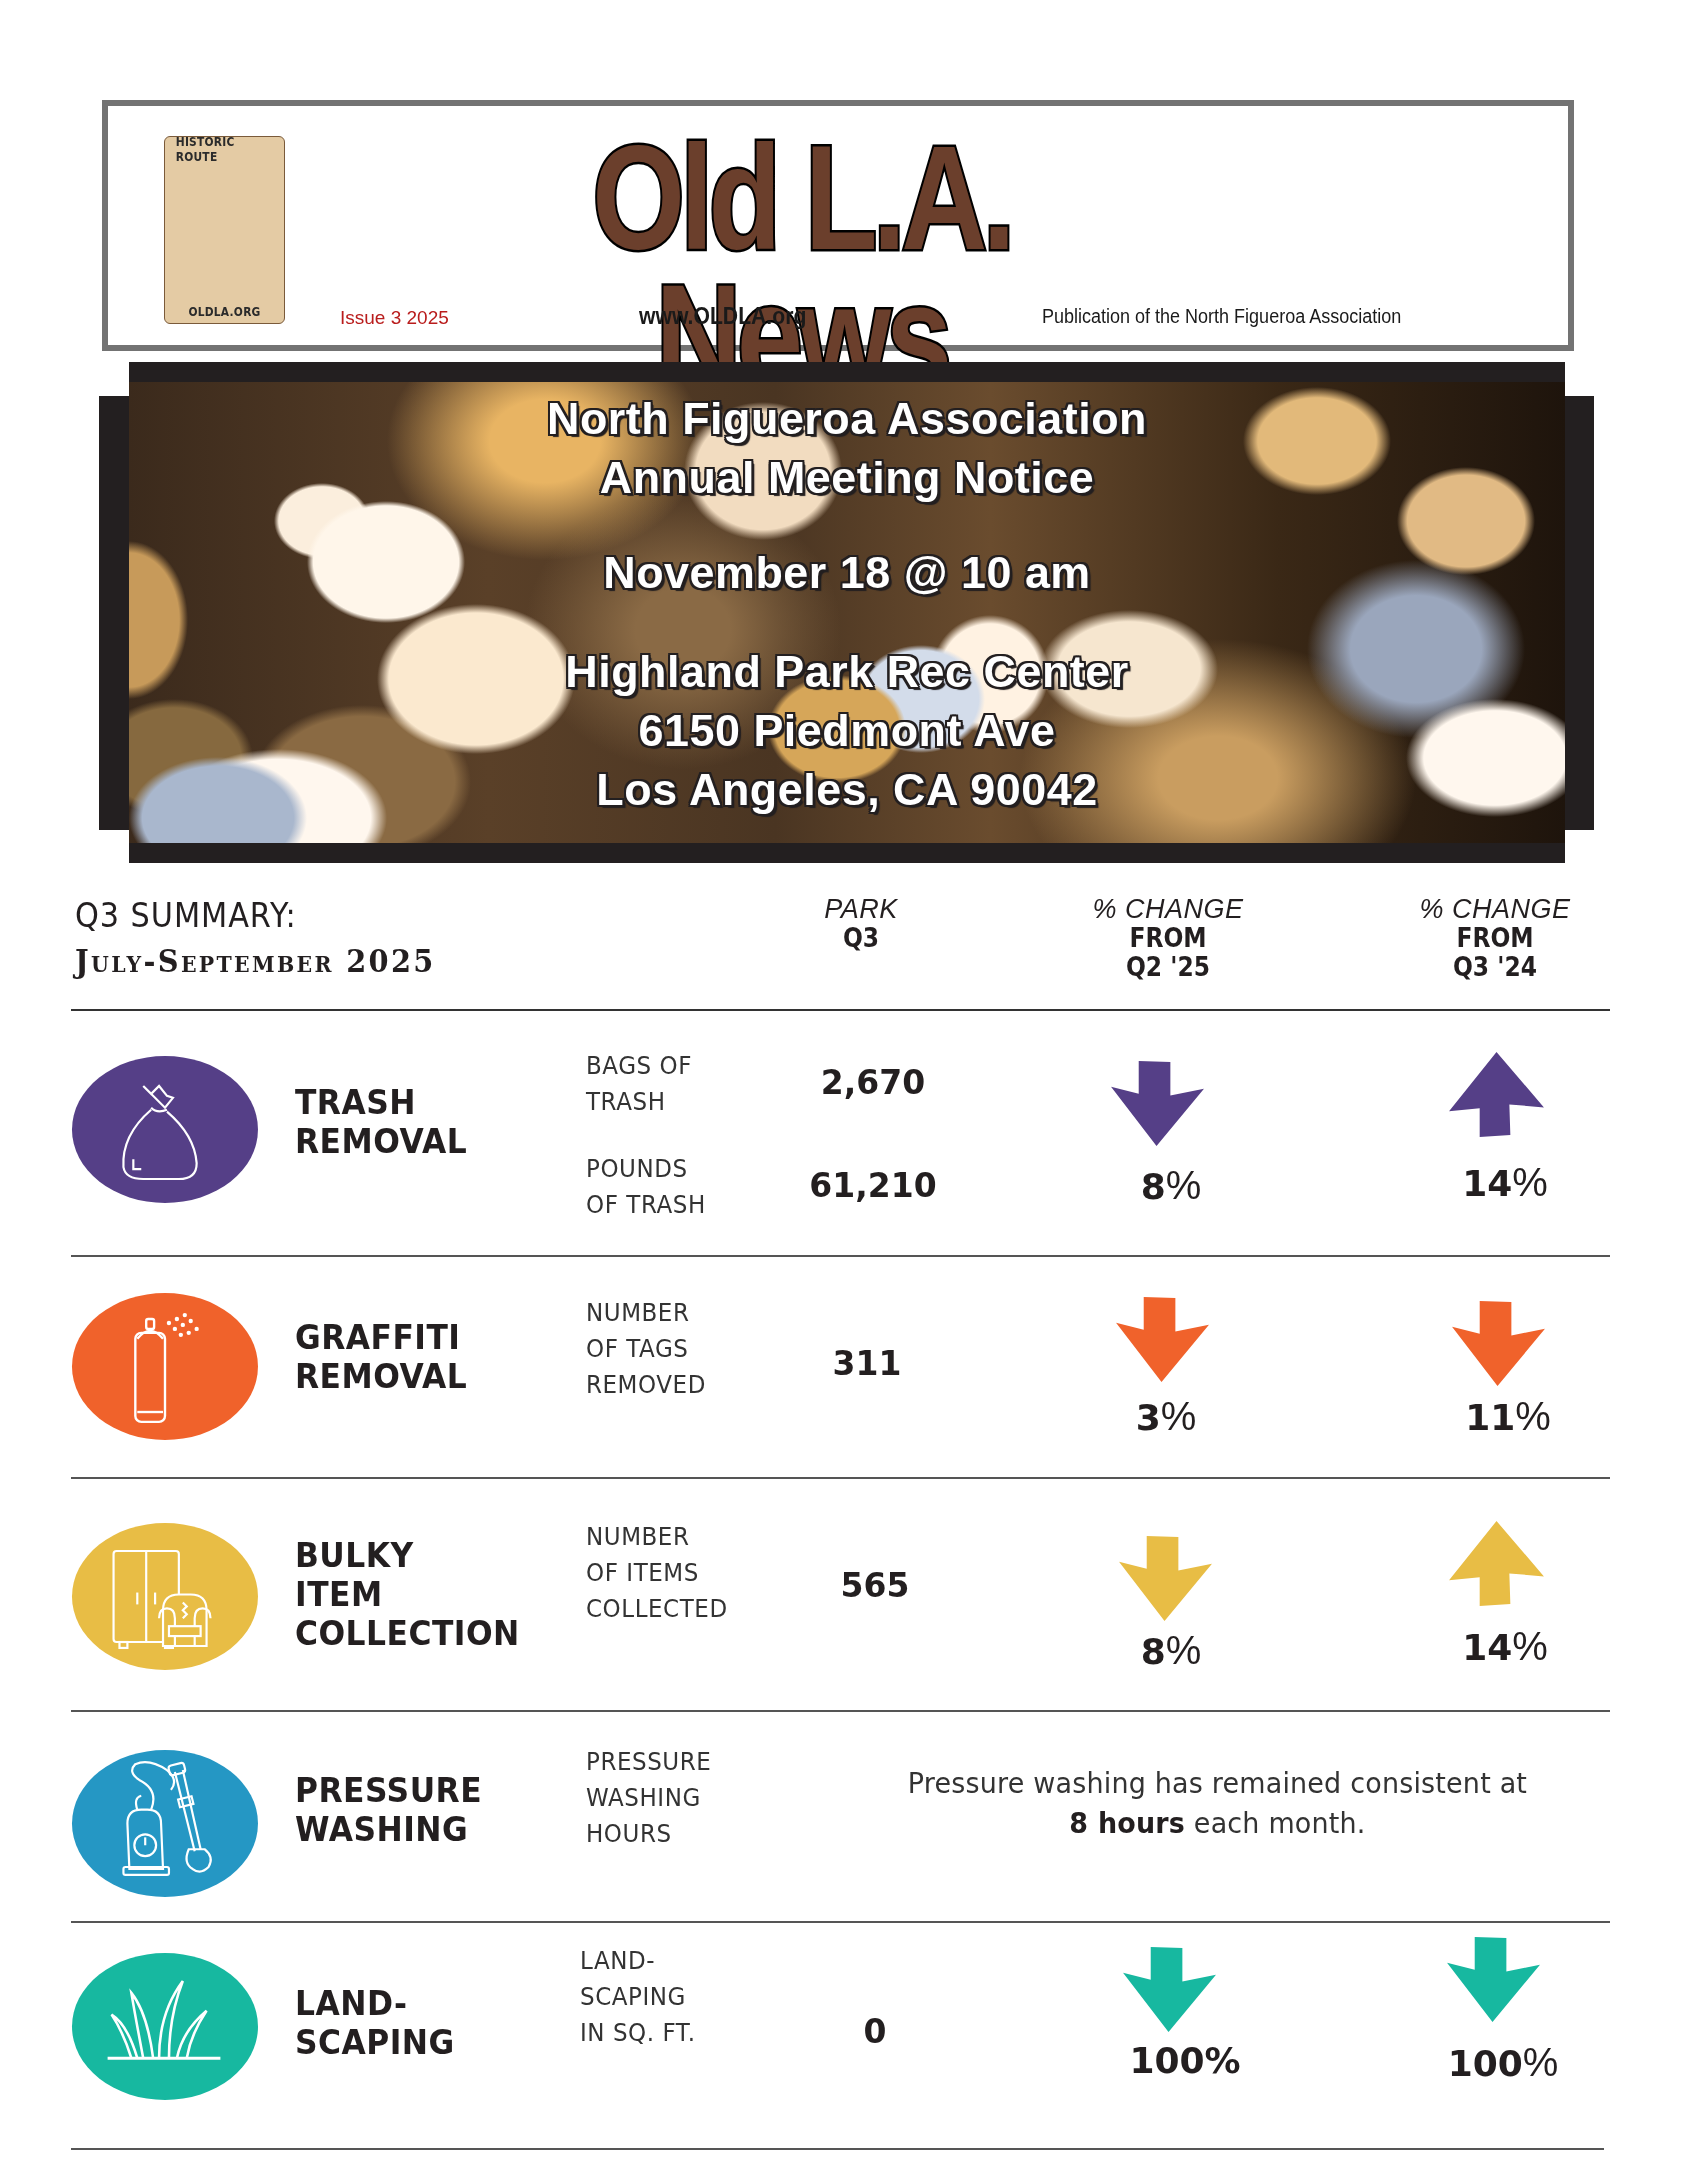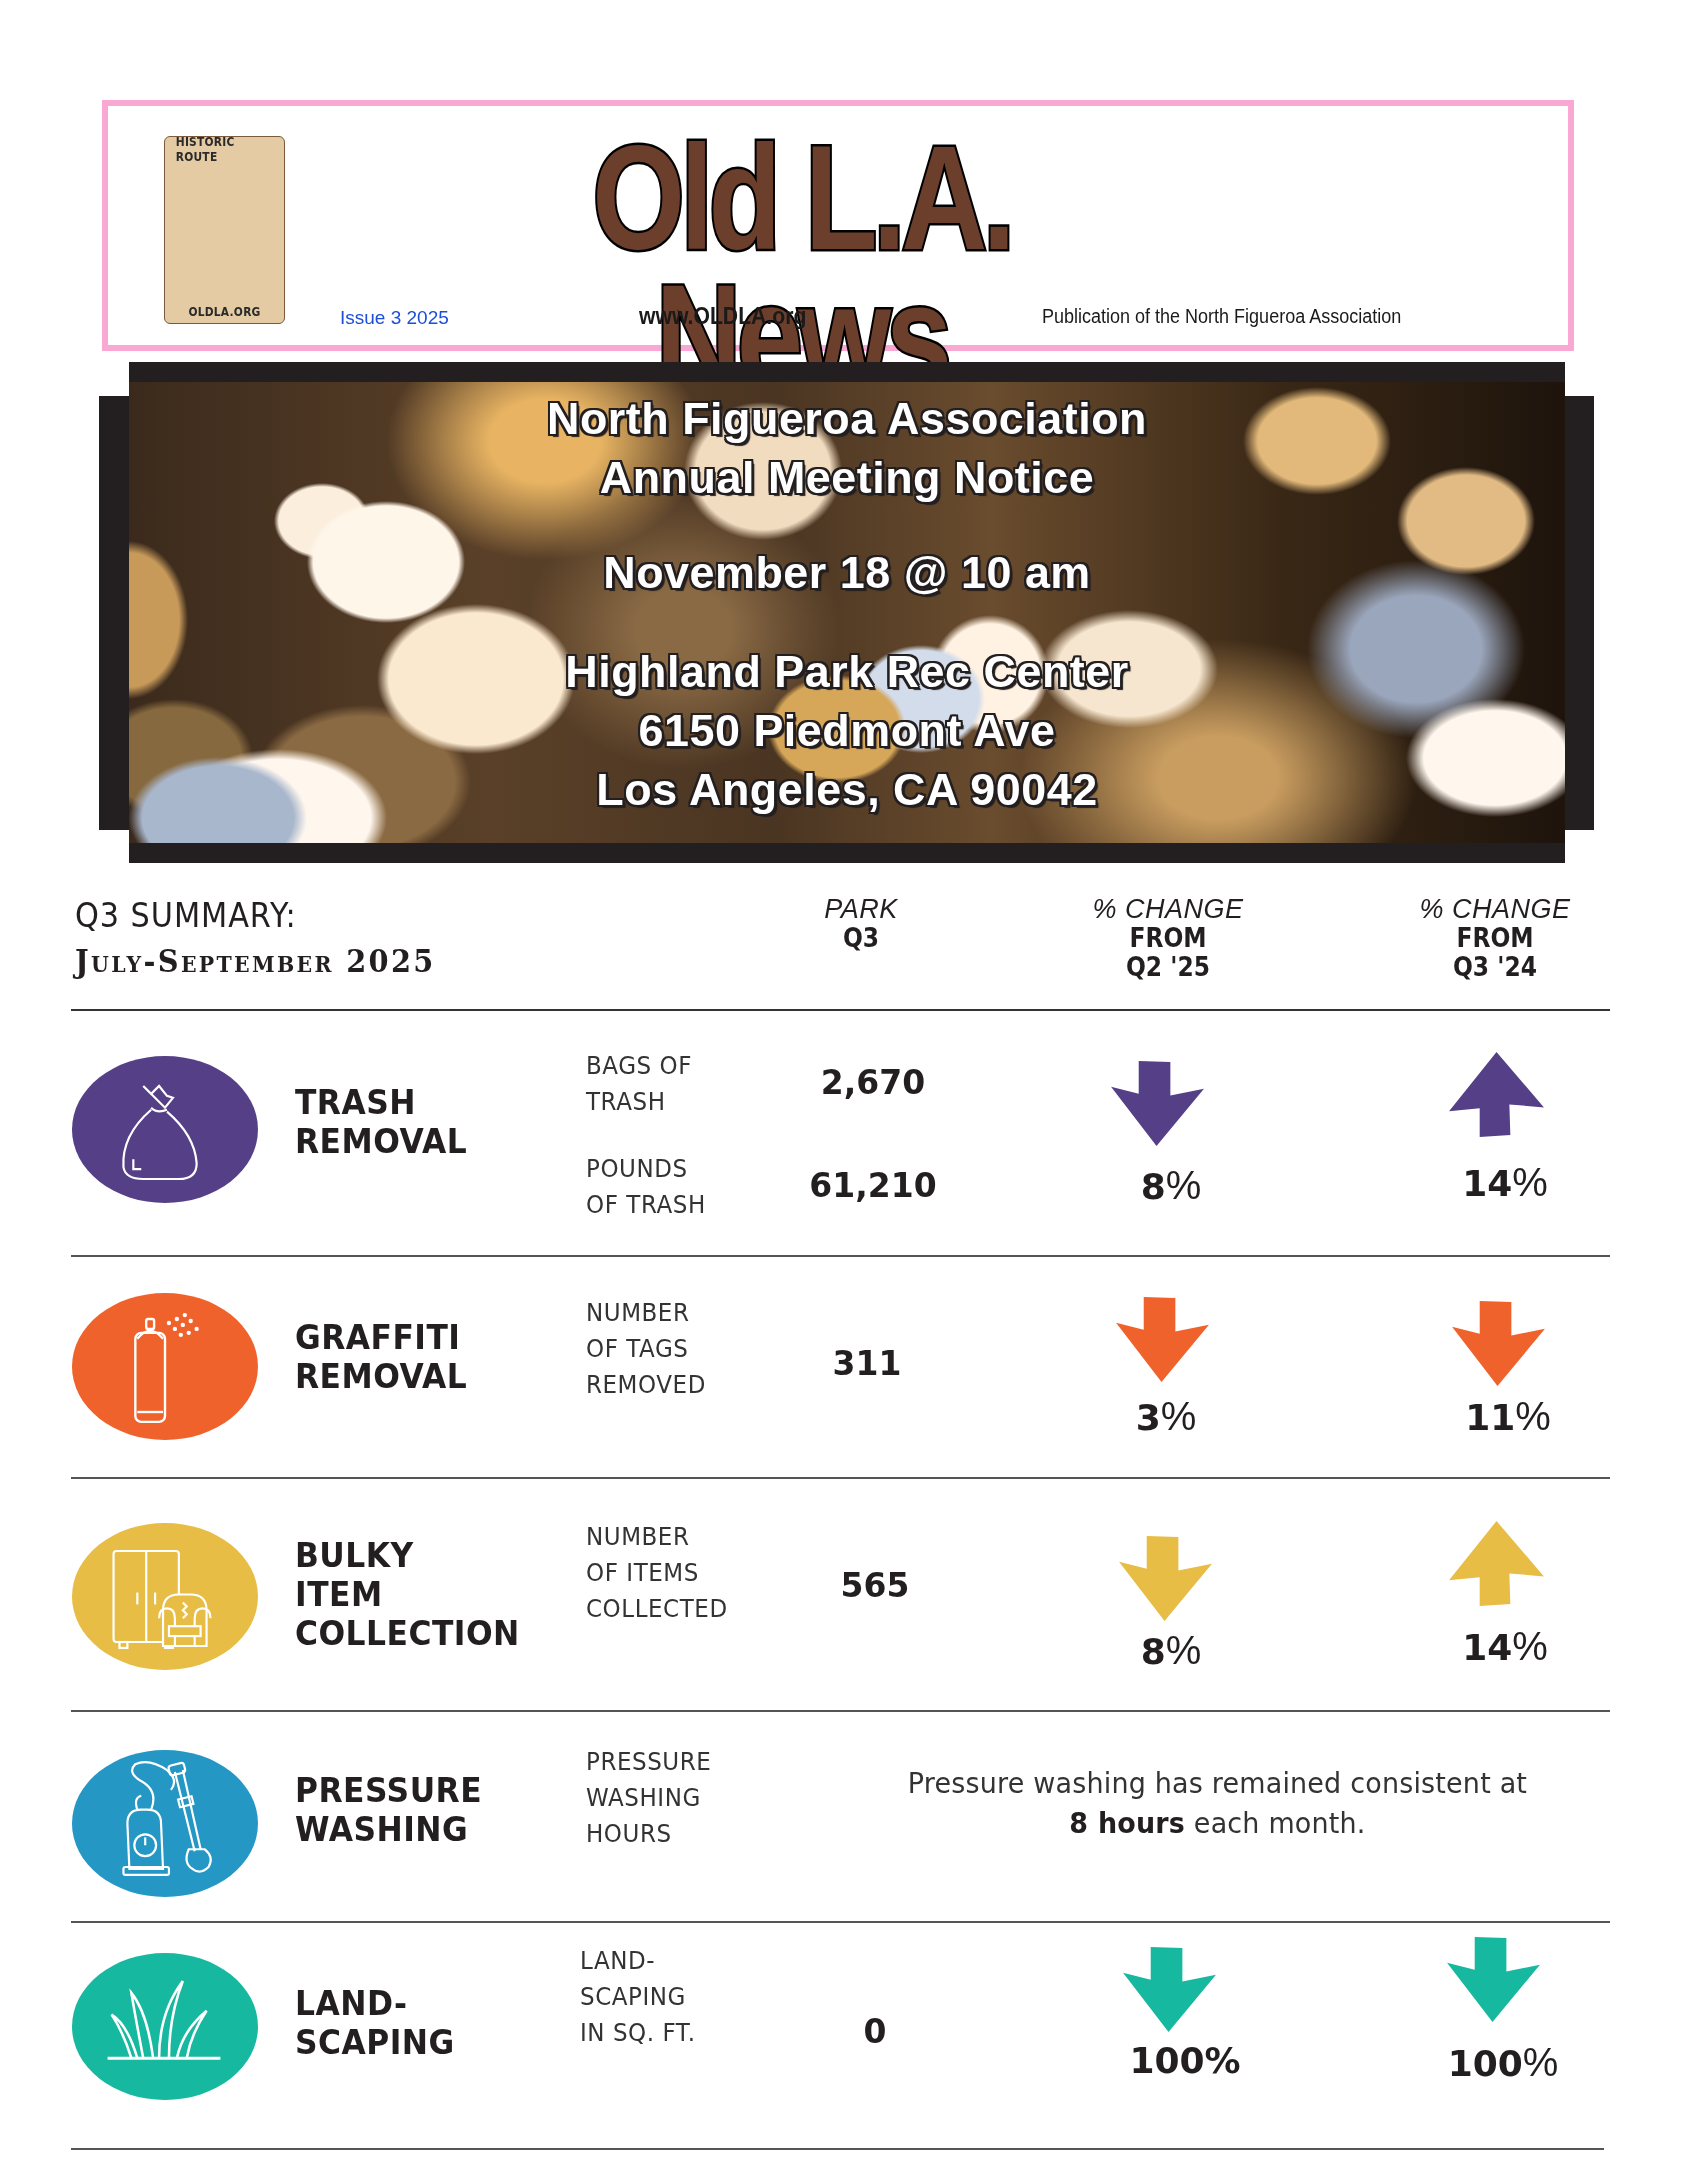--- a/index.html
+++ b/index.html
@@ -1,28 +1,28 @@
 <!DOCTYPE html>
 <html><head>
 <meta charset="utf-8">
 <style>
   *{box-sizing:border-box;margin:0;padding:0}
   html,body{width:1683px;height:2178px;background:#ffffff;overflow:hidden}
   body{position:relative;font-family:"Liberation Sans",sans-serif;color:#231f20}
 
   
-  .masthead{position:absolute;left:102px;top:100px;width:1472px;height:251px;border:6px solid #f9a8d4;background:#fff}
+  .masthead{position:absolute;left:102px;top:100px;width:1472px;height:251px;border:6px solid #737373;background:#fff}
   .logo{position:absolute;left:56px;top:30px;width:121px;height:188px;border-radius:6px;background:#e4cba4;border:1px solid #7a5a3a;overflow:hidden}
   .logo .top,.logo .bot{height:24px;display:flex;align-items:center;justify-content:center;font-family:"DejaVu Sans",sans-serif;font-weight:bold;font-size:13px;letter-spacing:0.3px;color:#2b2b2b;transform:scaleX(0.82)}
   .logo .mid{position:absolute;left:0;top:24px;width:100%;height:141px;background:#6e4229}
   .logo .shield{position:absolute;left:7px;top:12px;width:107px;height:117px}
   .logo .nfa{position:absolute;left:0;bottom:3px;width:100%;text-align:center;font-size:5px;font-weight:bold;color:#f1e3c8;letter-spacing:0.2px}
   .logo .bot{position:absolute;bottom:0;left:0;width:100%}
   .title{position:absolute;left:347px;top:22px;width:693px;height:139px;text-align:center;font-family:"Liberation Sans",sans-serif;font-weight:bold;font-size:149px;line-height:139px;letter-spacing:-6px;color:#6b3f2c;-webkit-text-stroke:5px #000;paint-order:stroke fill;transform:scaleX(0.80);transform-origin:center}
-  .issue{position:absolute;left:232px;top:201px;font-size:19px;color:#1d4ed8}
+  .issue{position:absolute;left:232px;top:201px;font-size:19px;color:#b91c1c}
   .web{position:absolute;left:531px;top:197px;font-size:23px;font-weight:bold;color:#1a1a1a;transform:scaleX(0.92);transform-origin:left}
   .pub{position:absolute;left:934px;top:199px;font-size:20px;color:#1a1a1a;transform:scaleX(0.9);transform-origin:left}
 
   
   .banner{position:absolute;left:99px;top:362px;width:1495px;height:501px}
   .frame{position:absolute;background:#231f20}
   .photo{position:absolute;left:30px;top:20px;width:1436px;height:461px;overflow:hidden;
     background:
       radial-gradient(ellipse 79px 61px at 257px 180px,#fff6ea 0 92%,transparent 100%),
       radial-gradient(ellipse 48px 38px at 193px 139px,#fbeedd 0 90%,transparent 100%),

